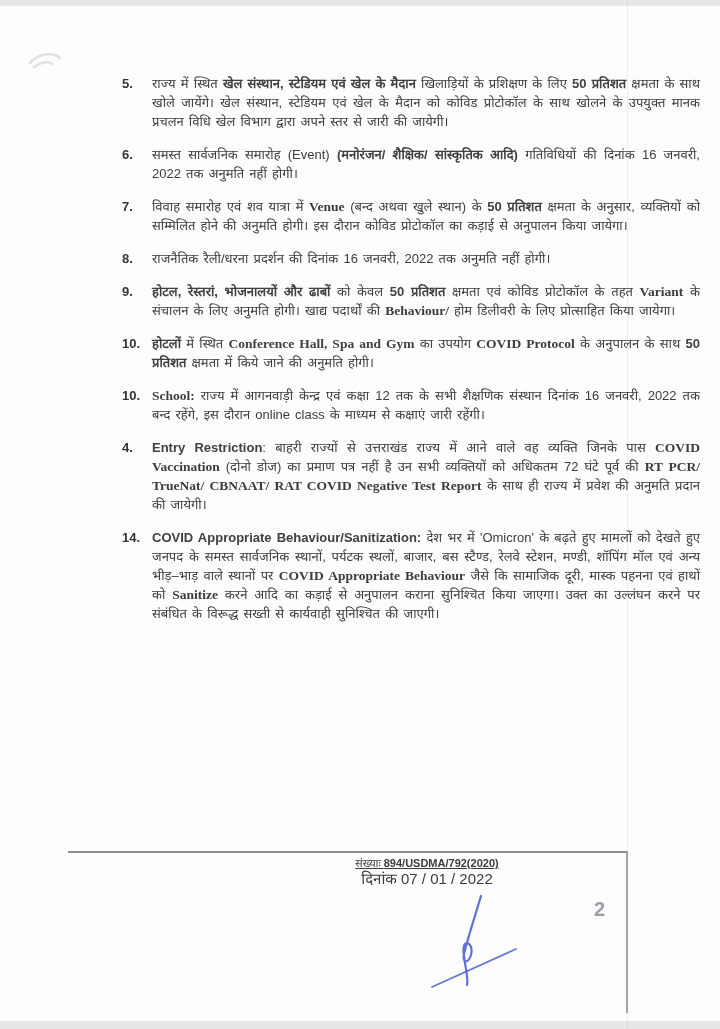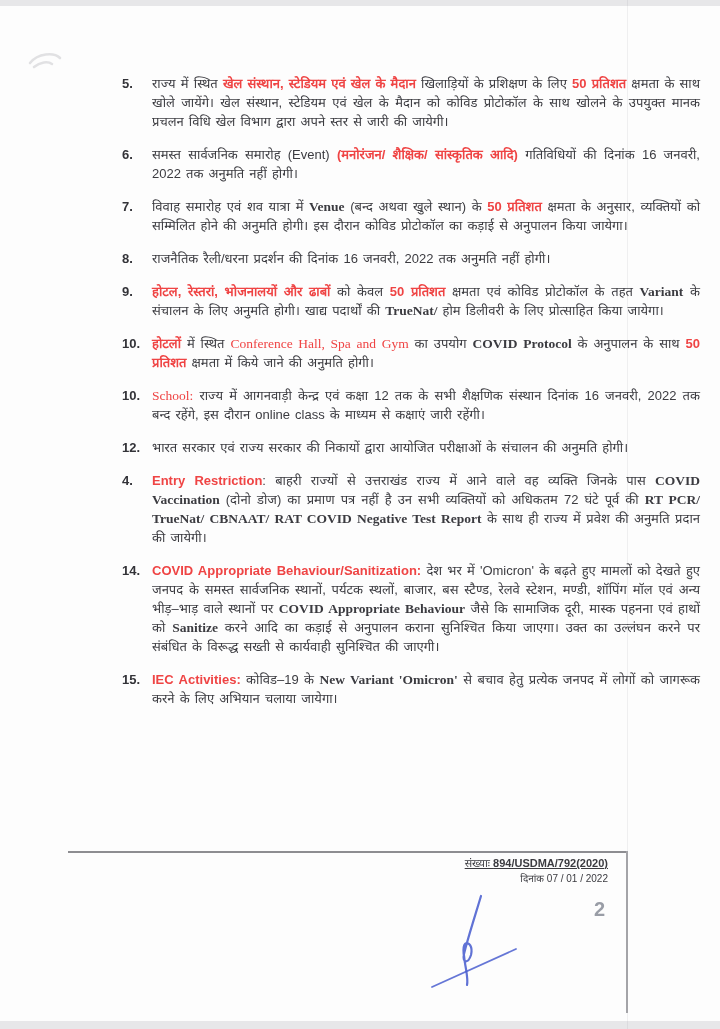--- a/index.html
+++ b/index.html
@@ -39,55 +39,55 @@
   .order-item .num{
     flex:0 0 30px;
     font-weight:700;
     color:#333338;
   }
   .order-item .body{
     flex:1;
     text-align:justify;
     word-spacing:1.5px;
   }
-  .body span.b{font-weight:700;color:#ef4444;}
+  .body span.b{font-weight:700;color:#404040;}
   .body span.serif{font-family:"Liberation Serif", serif;font-size:13.5px;font-weight:bold;}
-  .body span.b.serif{font-weight:400;}
+  .body span.b.serif{font-weight:700;}
   
   .footer-sep{
     position:absolute;left:68px;top:851px;width:559px;height:2px;
     background:#8d8d91;
   }
   .footer-vrule{
     position:absolute;left:626px;top:851px;width:2px;height:162px;
     background:#a4a4a8;
   }
   .footer-text{
     position:absolute;
-    right:112px;top:856px;
+    right:128px;top:856px;
     width:330px;
-    text-align:right;
+    text-align:center;
     color:#3b3b40;
   }
   .footer-ref{
     font-size:11px;
     line-height:15px;
     text-decoration:underline;
   }
   .footer-ref .num{font-weight:700;}
   .footer-subject{
     font-size:10px;
     line-height:14px;
   }
   .footer-subject .latin{
     font-family:"Liberation Serif", serif;
     font-size:9px;
   }
   .footer-date{
-    font-size:10px;
+    font-size:15px;
     line-height:15px;
   }
   .page-number{
     position:absolute;
     right:115px;top:898px;
     font-size:20px;
     font-weight:700;
     color:#999da6;
   }
   .signature{
@@ -127,52 +127,44 @@
     <span class="body"><span>विवाह समारोह एवं शव यात्रा में </span><span class="serif">Venue</span><span> (बन्द अथवा खुले स्थान) के </span><span class="b">50 प्रतिशत</span><span> क्षमता के अनुसार, व्यक्तियों को सम्मिलित होने की अनुमति होगी। इस दौरान कोविड प्रोटोकॉल का कड़ाई से अनुपालन किया जायेगा।</span></span>
   </div>
 
   <div class="order-item">
     <span class="num">8.</span>
     <span class="body"><span>राजनैतिक रैली/धरना प्रदर्शन की दिनांक 16 जनवरी, 2022 तक अनुमति नहीं होगी।</span></span>
   </div>
 
   <div class="order-item">
     <span class="num">9.</span>
-    <span class="body"><span class="b">होटल, रेस्तरां, भोजनालयों और ढाबों</span><span> को केवल </span><span class="b">50 प्रतिशत</span><span> क्षमता एवं कोविड प्रोटोकॉल के तहत </span><span class="serif">Variant</span><span> के संचालन के लिए अनुमति होगी। खाद्य पदार्थों की </span><span class="serif">TrueNat/</span><span> होम डिलीवरी के लिए प्रोत्साहित किया जायेगा।</span></span>
+    <span class="body"><span class="b">होटल, रेस्तरां, भोजनालयों और ढाबों</span><span> को केवल </span><span class="b">50 प्रतिशत</span><span> क्षमता एवं कोविड प्रोटोकॉल के तहत </span><span class="serif">Variant</span><span> के संचालन के लिए अनुमति होगी। खाद्य पदार्थों की </span><span class="serif">Behaviour/</span><span> होम डिलीवरी के लिए प्रोत्साहित किया जायेगा।</span></span>
   </div>
 
   <div class="order-item">
     <span class="num">10.</span>
     <span class="body"><span class="b">होटलों</span><span> में स्थित </span><span class="b serif">Conference Hall, Spa and Gym</span><span> का उपयोग </span><span class="serif">COVID Protocol</span><span> के अनुपालन के साथ </span><span class="b">50 प्रतिशत</span><span> क्षमता में किये जाने की अनुमति होगी।</span></span>
   </div>
 
   <div class="order-item">
     <span class="num">10.</span>
     <span class="body"><span class="b serif">School:</span><span> राज्य में आगनवाड़ी केन्द्र एवं कक्षा 12 तक के सभी शैक्षणिक संस्थान दिनांक 16 जनवरी, 2022 तक बन्द रहेंगे, इस दौरान </span><span>online class</span><span> के माध्यम से कक्षाएं जारी रहेंगी।</span></span>
   </div>
 
-  <div class="order-item">
-    <span class="num">12.</span>
-    <span class="body"><span>भारत सरकार एवं राज्य सरकार की निकायों द्वारा आयोजित परीक्षाओं के संचालन की अनुमति होगी।</span></span>
-  </div>
 
   <div class="order-item">
     <span class="num">4.</span>
     <span class="body"><span class="b">Entry Restriction</span><span>: बाहरी राज्यों से उत्तराखंड राज्य में आने वाले वह व्यक्ति जिनके पास </span><span class="serif">COVID Vaccination</span><span> (दोनो डोज) का प्रमाण पत्र नहीं है उन सभी व्यक्तियों को अधिकतम 72 घंटे पूर्व की </span><span class="serif">RT PCR/ TrueNat/ CBNAAT/ RAT COVID Negative Test Report</span><span> के साथ ही राज्य में प्रवेश की अनुमति प्रदान की जायेगी।</span></span>
   </div>
 
   <div class="order-item">
     <span class="num">14.</span>
     <span class="body"><span class="b">COVID Appropriate Behaviour/Sanitization:</span><span> देश भर में 'Omicron' के बढ़ते हुए मामलों को देखते हुए जनपद के समस्त सार्वजनिक स्थानों, पर्यटक स्थलों, बाजार, बस स्टैण्ड, रेलवे स्टेशन, मण्डी, शॉपिंग मॉल एवं अन्य भीड़–भाड़ वाले स्थानों पर </span><span class="serif">COVID Appropriate Behaviour</span><span> जैसे कि सामाजिक दूरी, मास्क पहनना एवं हाथों को </span><span class="serif">Sanitize</span><span> करने आदि का कड़ाई से अनुपालन कराना सुनिश्चित किया जाएगा। उक्त का उल्लंघन करने पर संबंधित के विरूद्ध सख्ती से कार्यवाही सुनिश्चित की जाएगी।</span></span>
   </div>
 
-  <div class="order-item">
-    <span class="num">15.</span>
-    <span class="body"><span class="b">IEC Activities:</span><span> कोविड–19  के  </span><span class="serif">New Variant 'Omicron'</span><span> से बचाव हेतु प्रत्येक जनपद में लोगों को जागरूक करने के लिए अभियान चलाया जायेगा।</span></span>
-  </div>
 </div>
 
   <div class="footer-sep"></div>
   <div class="footer-vrule"></div>
 
   <div class="footer-text">
     <div class="footer-ref"><span>संख्याः </span><span class="num">894/USDMA/792(2020)</span></div>
     <div class="footer-date">दिनांक 07 / 01 / 2022</div>
   </div>
 

